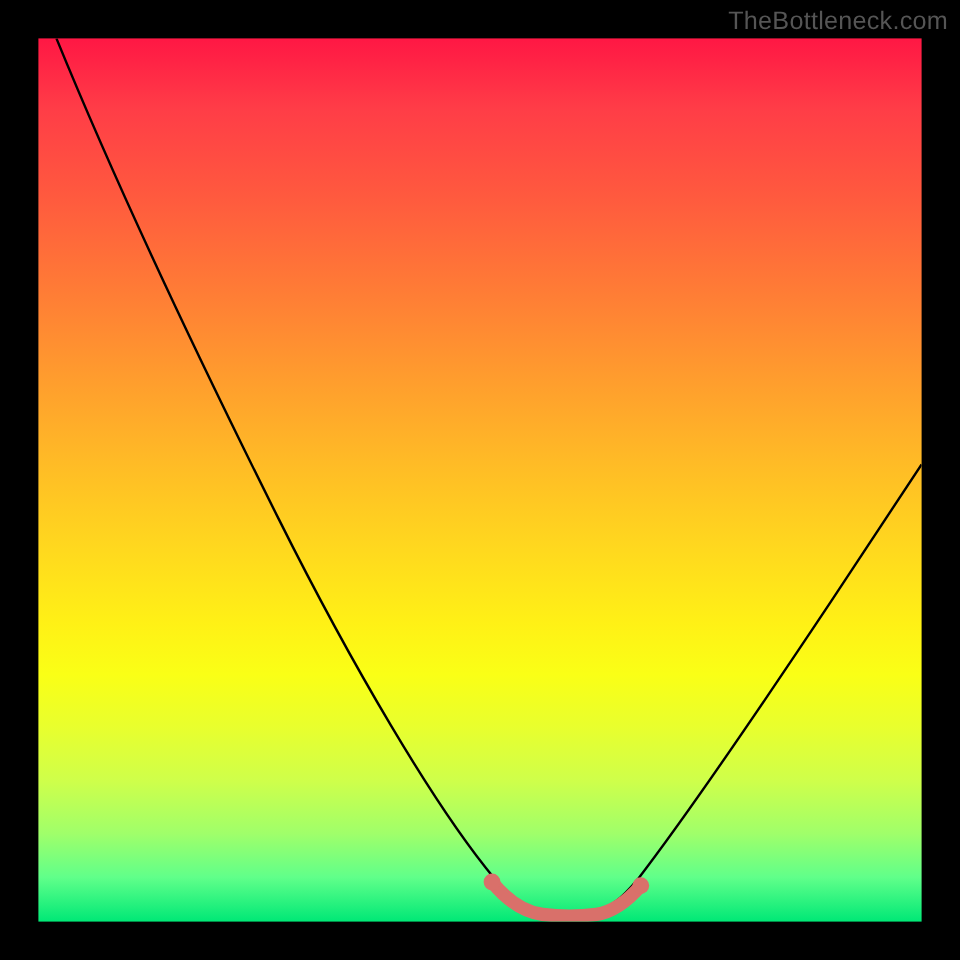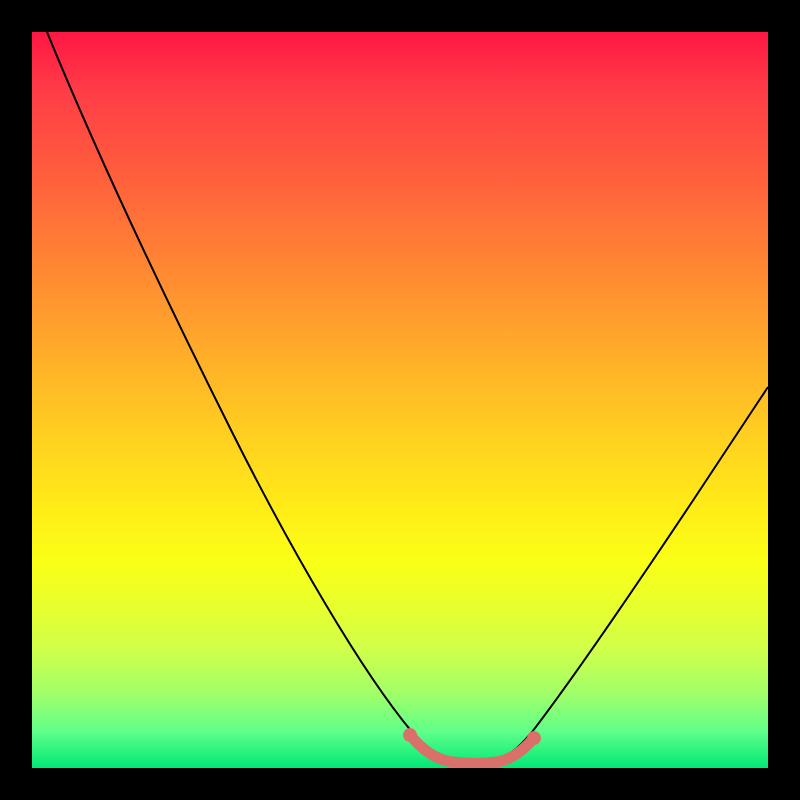--- a/index.html
+++ b/index.html
@@ -61,20 +61,21 @@
     left: 0;
     top: 0;
     width: 100%;
     height: 100%;
   }
 </style>
 </head>
 <body>
 
 <div class="container">
+  <div class="watermark">TheBottleneck.com</div>
   <div class="plot-area">
     <div class="gradient-bg"></div>
     <svg class="curve" viewBox="0 0 736 736" preserveAspectRatio="none">
       <path d="M 15 0
                C 60 110, 120 240, 200 400
                C 260 520, 330 640, 380 700
                C 395 718, 405 726, 418 729
                C 430 731, 445 731, 460 729
                C 475 726, 485 718, 500 700
                C 540 648, 600 560, 660 470

